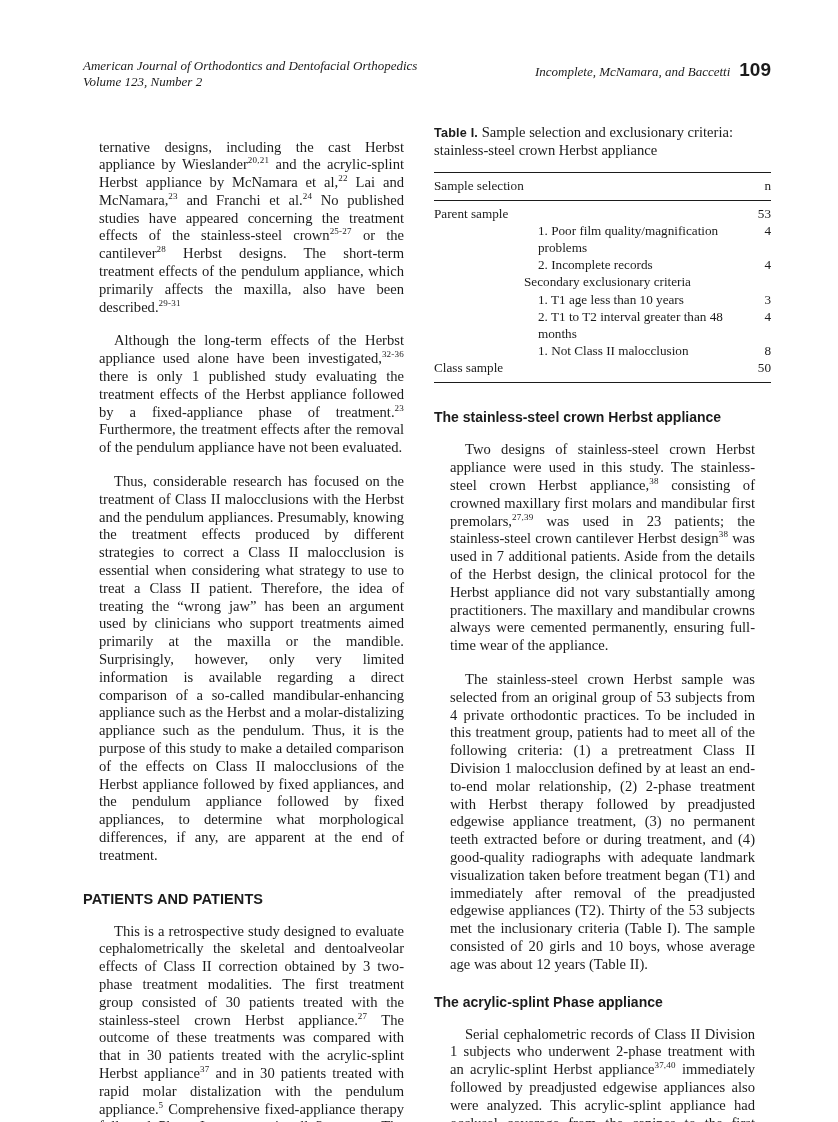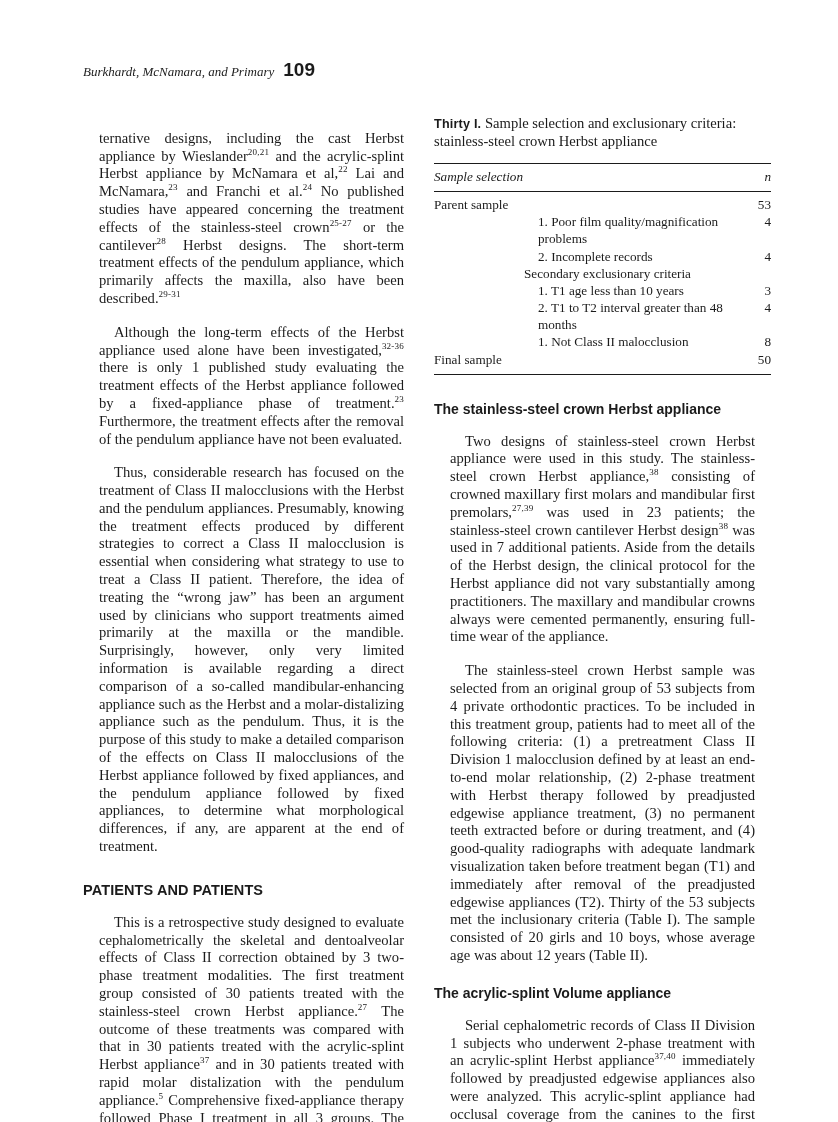--- a/index.html
+++ b/index.html
@@ -101,21 +101,20 @@
     font-family: "Liberation Sans", sans-serif;
     font-weight: bold;
     font-size: 12.6px;
     letter-spacing: 0.2px;
   }
   .table-head {
     display: flex;
     justify-content: space-between;
     border-top: 1.5px solid #1b1b1b;
     border-bottom: 1.5px solid #1b1b1b;
-    font-style: italic;
     font-size: 13.2px;
     padding: 5px 0 6px 0;
   }
   .table-rows {
     border-bottom: 1.5px solid #1b1b1b;
     padding: 4px 0 6px 0;
   }
   .trow {
     display: flex;
     font-size: 13.2px;
@@ -128,22 +127,26 @@
     text-align: right;
     min-width: 22px;
   }
 </style>
 </head>
 <body>
 
 <div class="page">
 
   <div class="running-header">
+    <div class="left-block">
+      <div>American Journal of Orthodontics and Dentofacial Orthopedics</div>
+      <div>Volume 123, Number 2</div>
+    </div>
     <div class="right-block">
-      <span class="authors">Burkhardt, McNamara, and Primary</span><span class="pageno">109</span>
+      <span class="authors">Incomplete, McNamara, and Baccetti</span><span class="pageno">109</span>
     </div>
   </div>
 
   <div class="columns">
 
     <div class="col">
       <div id="left-intro">
           <p class="body-p">ternative designs, including the cast Herbst appliance by Wieslander<sup>20,21</sup> and the acrylic-splint Herbst appliance by McNamara et al,<sup>22</sup> Lai and McNamara,<sup>23</sup> and Franchi et al.<sup>24</sup> No published studies have appeared concerning the treatment effects of the stainless-steel crown<sup>25-27</sup> or the cantilever<sup>28</sup> Herbst designs. The short-term treatment effects of the pendulum appliance, which primarily affects the maxilla, also have been described.<sup>29-31</sup></p>
           <p class="body-p indent">Although the long-term effects of the Herbst appliance used alone have been investigated,<sup>32-36</sup> there is only 1 published study evaluating the treatment effects of the Herbst appliance followed by a fixed-appliance phase of treatment.<sup>23</sup> Furthermore, the treatment effects after the removal of the pendulum appliance have not been evaluated.</p>
           <p class="body-p indent">Thus, considerable research has focused on the treatment of Class II malocclusions with the Herbst and the pendulum appliances. Presumably, knowing the treatment effects produced by different strategies to correct a Class II malocclusion is essential when considering what strategy to use to treat a Class II patient. Therefore, the idea of treating the “wrong jaw” has been an argument used by clinicians who support treatments aimed primarily at the maxilla or the mandible. Surprisingly, however, only very limited information is available regarding a direct comparison of a so-called mandibular-enhancing appliance such as the Herbst and a molar-distalizing appliance such as the pendulum. Thus, it is the purpose of this study to make a detailed comparison of the effects on Class II malocclusions of the Herbst appliance followed by fixed appliances, and the pendulum appliance followed by fixed appliances, to determine what morphological differences, if any, are apparent at the end of treatment.</p>
@@ -151,21 +154,21 @@
       <div class="section-heading">PATIENTS AND PATIENTS</div>
       <div id="left-section">
           <p class="body-p indent">This is a retrospective study designed to evaluate cephalometrically the skeletal and dentoalveolar effects of Class II correction obtained by 3 two-phase treatment modalities. The first treatment group consisted of 30 patients treated with the stainless-steel crown Herbst appliance.<sup>27</sup> The outcome of these treatments was compared with that in 30 patients treated with the acrylic-splint Herbst appliance<sup>37</sup> and in 30 patients treated with rapid molar distalization with the pendulum appliance.<sup>5</sup> Comprehensive fixed-appliance therapy followed Phase I treatment in all 3 groups. The specific treatment protocols for the acrylic-splint and crown Herbst appliances and for the pendulum appliances evaluated in this study are described in detail elsewhere.<sup>38</sup></p>
         </div>
     </div>
 
     <div class="col">
 
       <div class="table-block">
         <div class="table-title">
-          <span class="tlabel">Thirty I.</span>
+          <span class="tlabel">Table I.</span>
           <span>Sample selection and exclusionary criteria: stainless-steel crown Herbst appliance</span>
         </div>
         <div class="table-head">
           <span>Sample selection</span>
           <span>n</span>
         </div>
         <div class="table-rows" id="table-rows">
             <div class="trow">
               <span class="rlabel">Parent sample</span>
               <span class="rval">53</span>
@@ -188,29 +191,29 @@
             </div>
             <div class="trow">
               <span class="rlabel lvl2">2. T1 to T2 interval greater than 48 months</span>
               <span class="rval">4</span>
             </div>
             <div class="trow">
               <span class="rlabel lvl2">1. Not Class II malocclusion</span>
               <span class="rval">8</span>
             </div>
             <div class="trow">
-              <span class="rlabel">Final sample</span>
+              <span class="rlabel">Class sample</span>
               <span class="rval">50</span>
             </div>
           </div>
       </div>
 
       <div class="right-sections" id="right-sections">
           <div class="subsection-heading">The stainless-steel crown Herbst appliance</div>
           <p class="body-p indent">Two designs of stainless-steel crown Herbst appliance were used in this study. The stainless-steel crown Herbst appliance,<sup>38</sup> consisting of crowned maxillary first molars and mandibular first premolars,<sup>27,39</sup> was used in 23 patients; the stainless-steel crown cantilever Herbst design<sup>38</sup> was used in 7 additional patients. Aside from the details of the Herbst design, the clinical protocol for the Herbst appliance did not vary substantially among practitioners. The maxillary and mandibular crowns always were cemented permanently, ensuring full-time wear of the appliance.</p>
           <p class="body-p indent">The stainless-steel crown Herbst sample was selected from an original group of 53 subjects from 4 private orthodontic practices. To be included in this treatment group, patients had to meet all of the following criteria: (1) a pretreatment Class II Division 1 malocclusion defined by at least an end-to-end molar relationship, (2) 2-phase treatment with Herbst therapy followed by preadjusted edgewise appliance treatment, (3) no permanent teeth extracted before or during treatment, and (4) good-quality radiographs with adequate landmark visualization taken before treatment began (T1) and immediately after removal of the preadjusted edgewise appliances (T2). Thirty of the 53 subjects met the inclusionary criteria (Table I). The sample consisted of 20 girls and 10 boys, whose average age was about 12 years (Table II).</p>
-          <div class="subsection-heading">The acrylic-splint Volume appliance</div>
+          <div class="subsection-heading">The acrylic-splint Phase appliance</div>
           <p class="body-p indent">Serial cephalometric records of Class II Division 1 subjects who underwent 2-phase treatment with an acrylic-splint Herbst appliance<sup>37,40</sup> immediately followed by preadjusted edgewise appliances also were analyzed. This acrylic-splint appliance had occlusal coverage from the canines to the first molars in the maxillary arch and full coverage in the mandibular arch. From a sample of 40 Class II Division 1 patients described previously by Lai and McNamara,<sup>23</sup> 30 pa-</p>
         </div>
 
     </div>
   </div>
 </div>
 
 </body></html>

